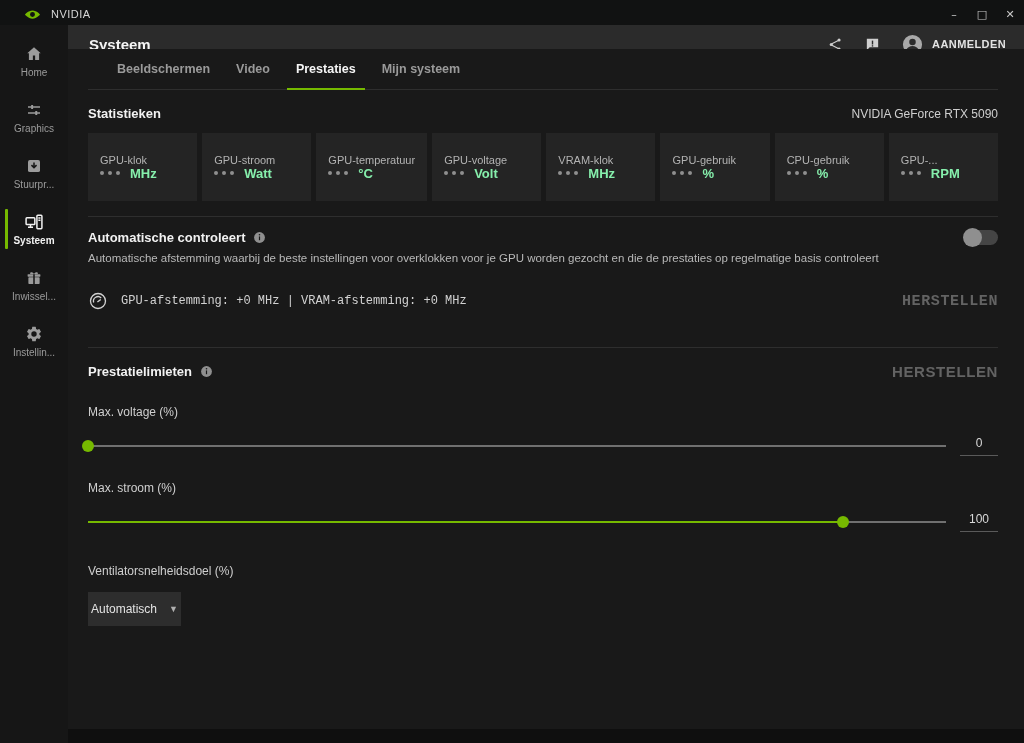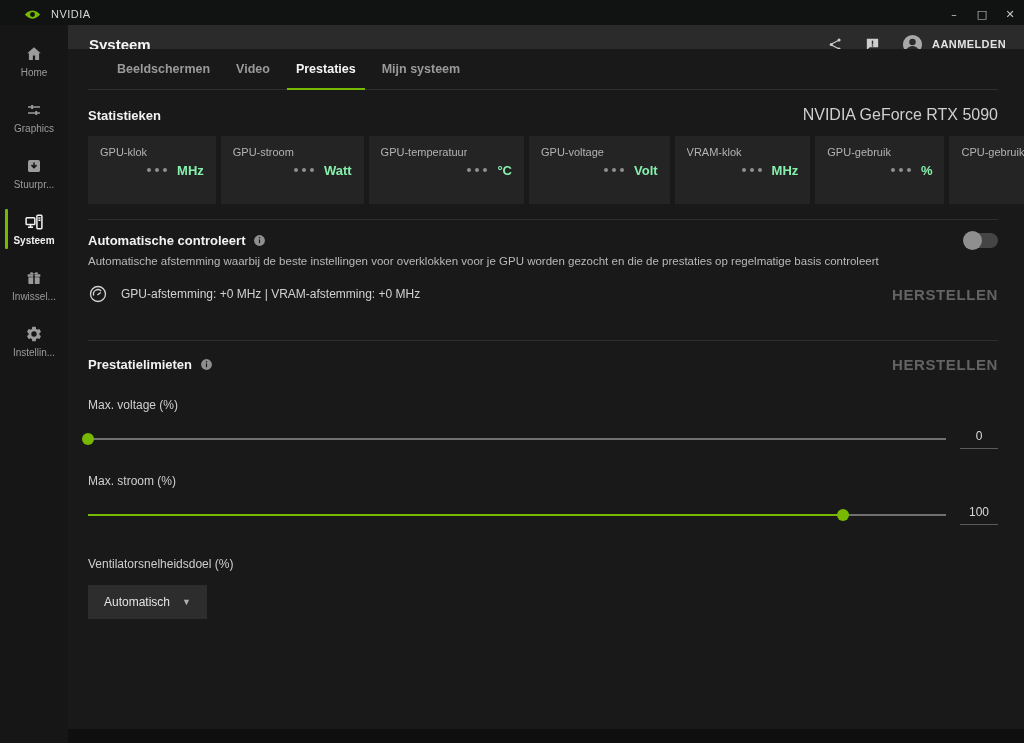--- a/index.html
+++ b/index.html
@@ -41,62 +41,62 @@
     background:#191919; padding:0 26px 0 20px; }
   .tabs-wrap { border-bottom:1px solid #2e2e2e; display:flex; height:41px; }
   .tab { padding:0 13px; display:flex; align-items:center; color:#9a9a9a; font-size:12.5px;
     font-weight:bold; position:relative; cursor:pointer; }
   .tab.active { color:#f5f5f5; }
   .tab.active::after { content:""; position:absolute; left:4px; right:4px; bottom:-1px;
     height:2px; background:#76b900; }
 
   .stats-head { margin-top:16px; display:flex; align-items:center; }
   .sec-title { color:#f2f2f2; font-size:13px; font-weight:bold; }
-  .gpu-name { margin-left:auto; color:#cfcfcf; font-size:16px; }
+  .gpu-name { margin-left:auto; color:#cfcfcf; font-size:12px; }
 
   .tiles { margin-top:12px; display:grid; grid-template-columns:repeat(8,1fr); gap:5px; }
   .tile { height:68px; background:#242424; padding:10px 12px; display:flex;
-    flex-direction:row; justify-content:center; }
+    flex-direction:column; justify-content:center; }
   .tile-label { color:#b3b3b3; font-size:11px; white-space:nowrap; overflow:hidden; }
   .tile-bottom { display:flex; align-items:center; gap:10px; }
   .dots { display:flex; gap:4px; align-items:center; }
   .dots i { width:4px; height:4px; border-radius:50%; background:#8f8f8f; display:block; }
   .tile-unit { color:#86efac; font-size:13px; font-weight:bold; }
 
   .divider { border-top:1px solid #2e2e2e; margin-top:15px; }
 
   .sec-row { display:flex; align-items:center; }
   .auto-head { margin-top:13px; }
   .info-icon { margin-left:8px; display:flex; align-items:center; }
   .toggle { margin-left:auto; width:34px; height:15px; background:#454545; border-radius:8px;
     position:relative; cursor:pointer; }
   .toggle .knob { position:absolute; left:-1px; top:-2px; width:19px; height:19px;
     border-radius:50%; background:#8f8f8f; }
   .auto-desc { margin-top:7px; color:#b9b9b9; font-size:11.5px; }
 
-  .status-row { margin-top:17px; display:flex; align-items:center; color:#d2d2d2; }
+  .status-row { margin-top:27px; display:flex; align-items:center; color:#d2d2d2;font-family:Liberation Mono, monospace; }
   .gauge { color:#d2d2d2; margin-right:13px; display:flex; }
   .status-text { font-size:12px; }
   .reset { margin-left:auto; color:#636363; font-size:15px; font-weight:bold;
     letter-spacing:.6px; cursor:pointer; }
 
   .perf-head { margin-top:15px; }
 
   .slider-label { margin-top:25px; color:#cfcfcf; font-size:12px; }
   .slider-row { margin-top:17px; display:flex; align-items:center; }
   .slider-track { position:relative; flex:1; height:2px; background:#707070; cursor:pointer; }
   .slider-fill { position:absolute; left:0; top:0; bottom:0; background:#76b900; }
   .slider-thumb { position:absolute; top:50%; width:12px; height:12px; border-radius:50%;
     background:#76b900; transform:translate(-50%,-50%); cursor:pointer; }
   .slider-value { width:38px; margin-left:14px; text-align:center; color:#d9d9d9;
     font-size:12px; padding-bottom:5px; border-bottom:1px solid #5a5a5a; cursor:text; }
 
   .fan-label { margin-top:32px; color:#cfcfcf; font-size:12px; }
   .dropdown { margin-top:14px; display:inline-flex; align-items:center; gap:12px;
-    background:#2d2d2d; padding:10px 16px; cursor:pointer; }
+    background:#2d2d2d; padding:10px 3px; cursor:pointer; }
   .dd-value { color:#e3e3e3; font-size:12px; }
   .dd-caret { color:#b0b0b0; font-size:9px; }
 </style>
 </head>
 <body>
 
 <div class="titlebar">
   <span class="tb-logo">
     <svg viewBox="0 0 24 16" width="17" height="11">
         <path fill="#76b900" d="M12 2C5.5 2 1 8 1 8s4.5 6 11 6 11-6 11-6-4.5-6-11-6zm0 9.6A3.6 3.6 0 1 1 12 4.4a3.6 3.6 0 0 1 0 7.2z"></path>

